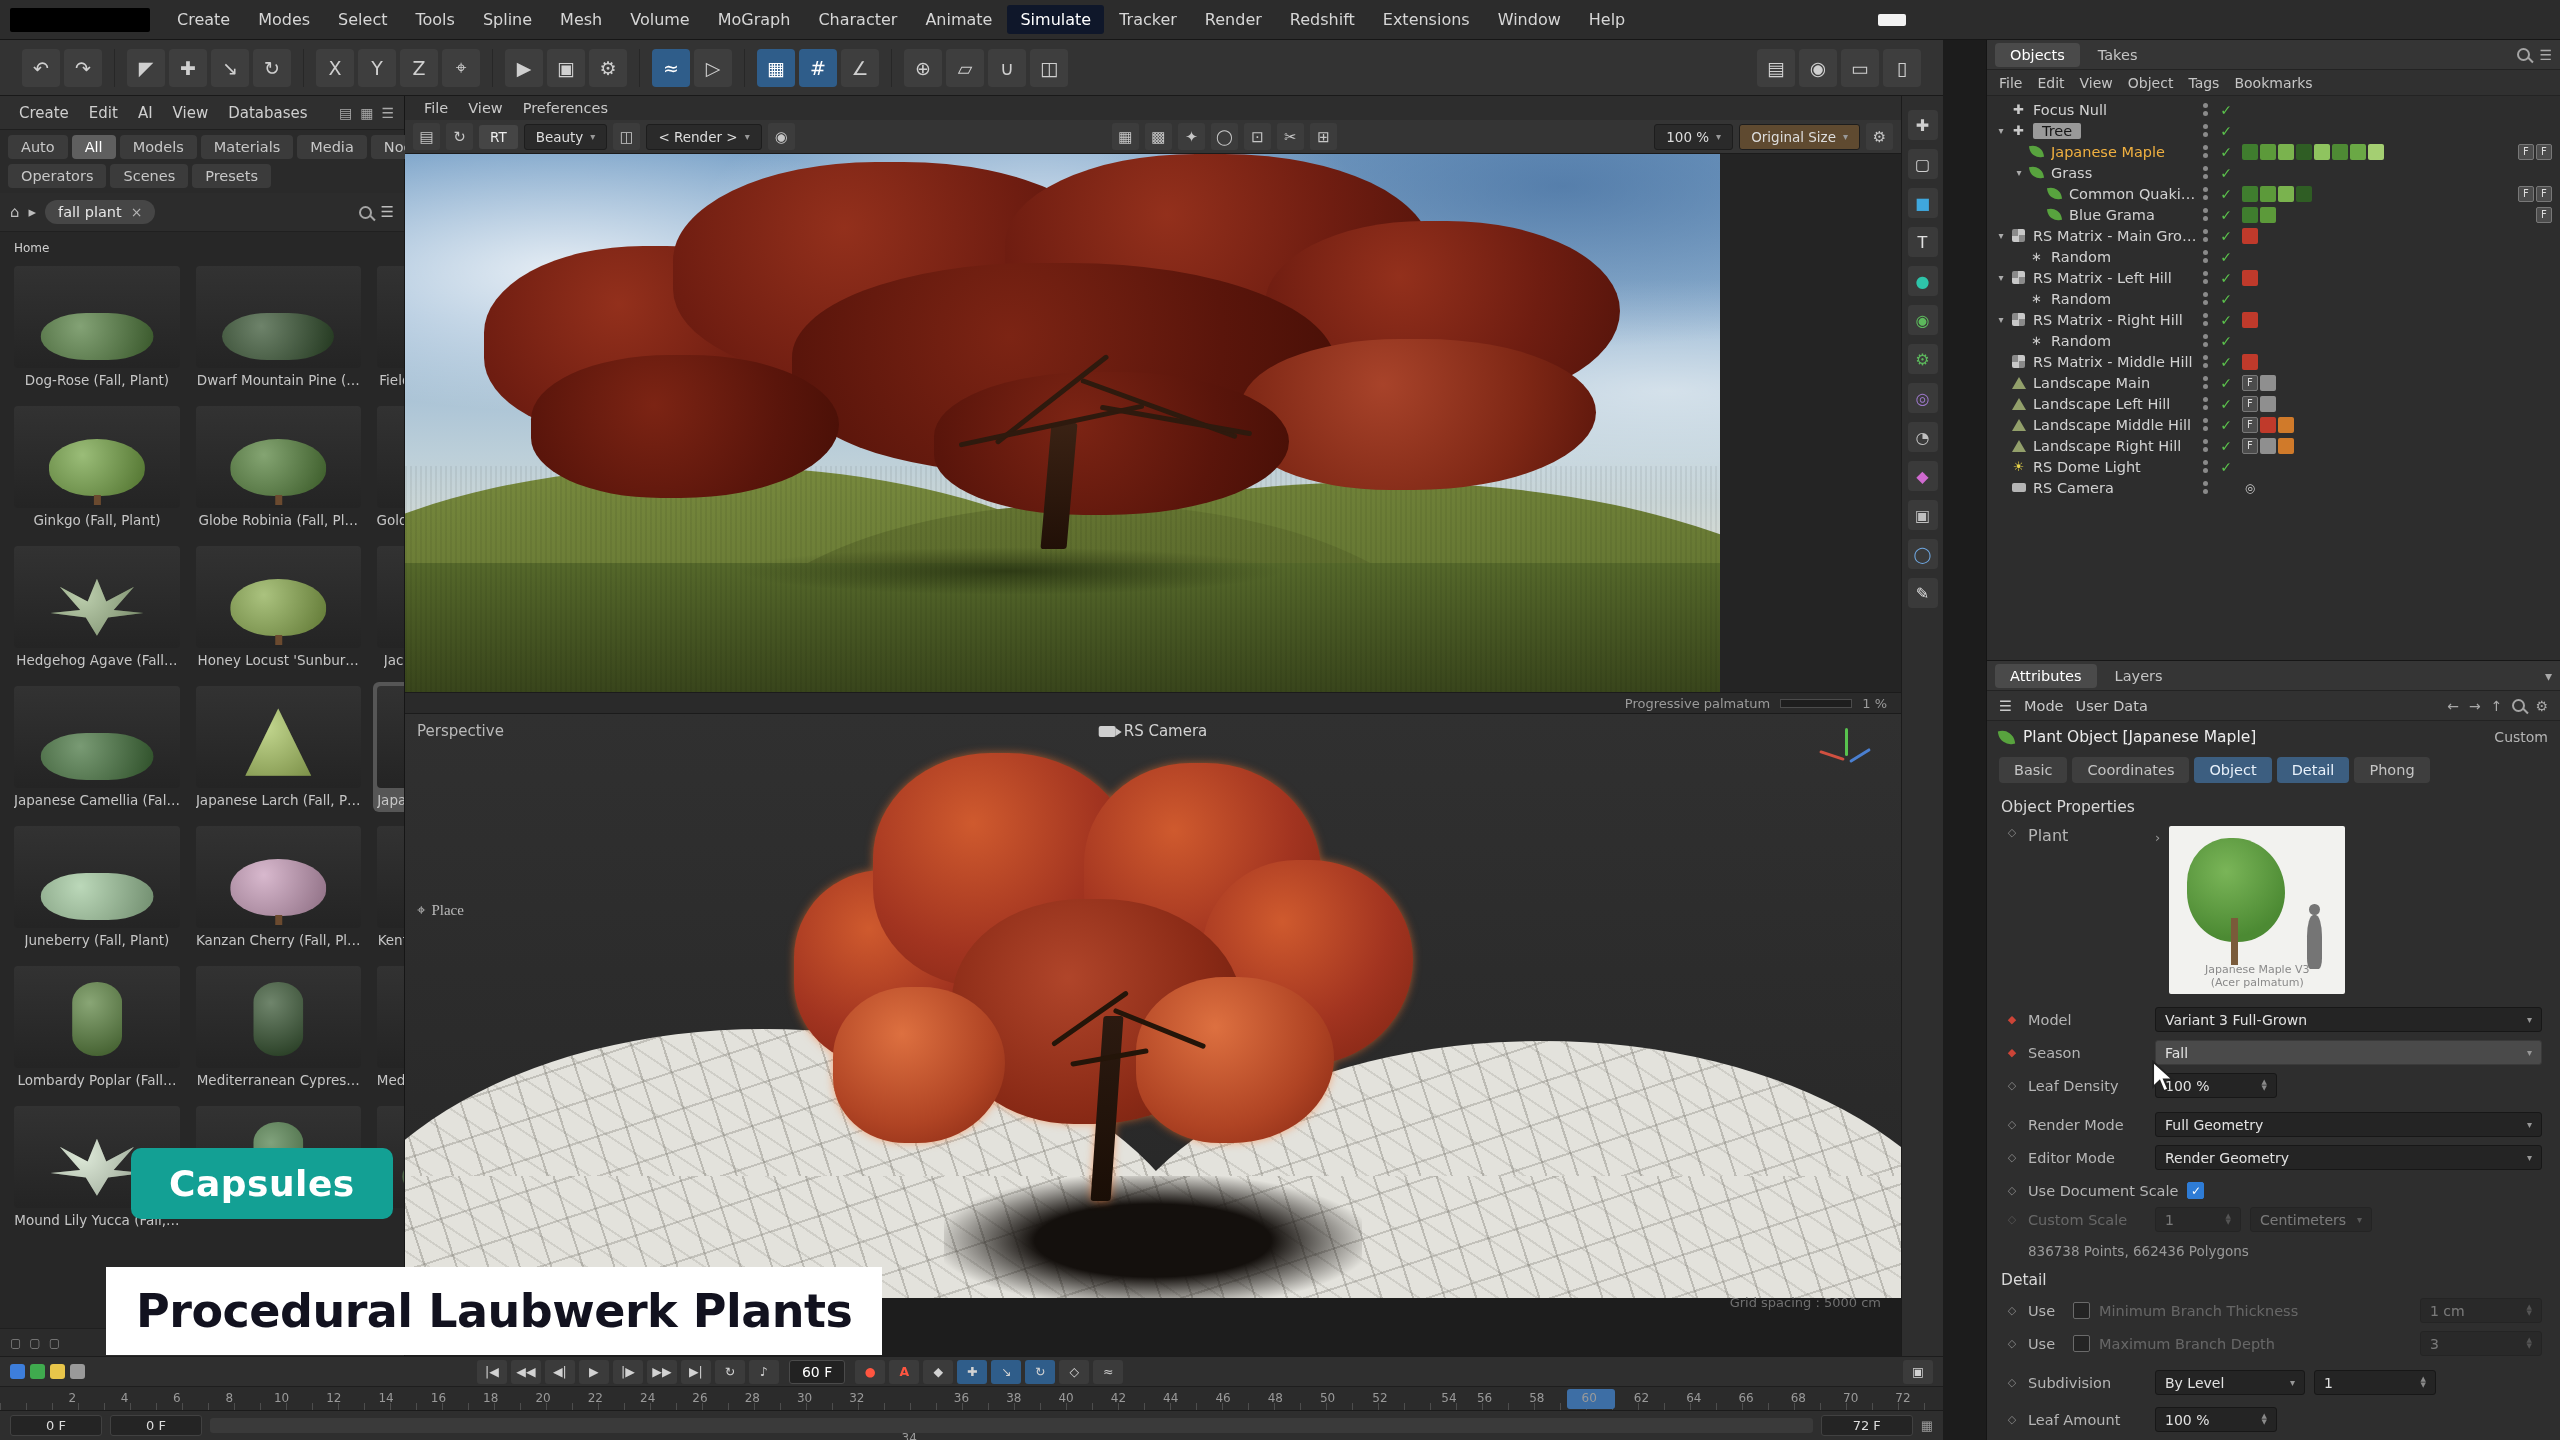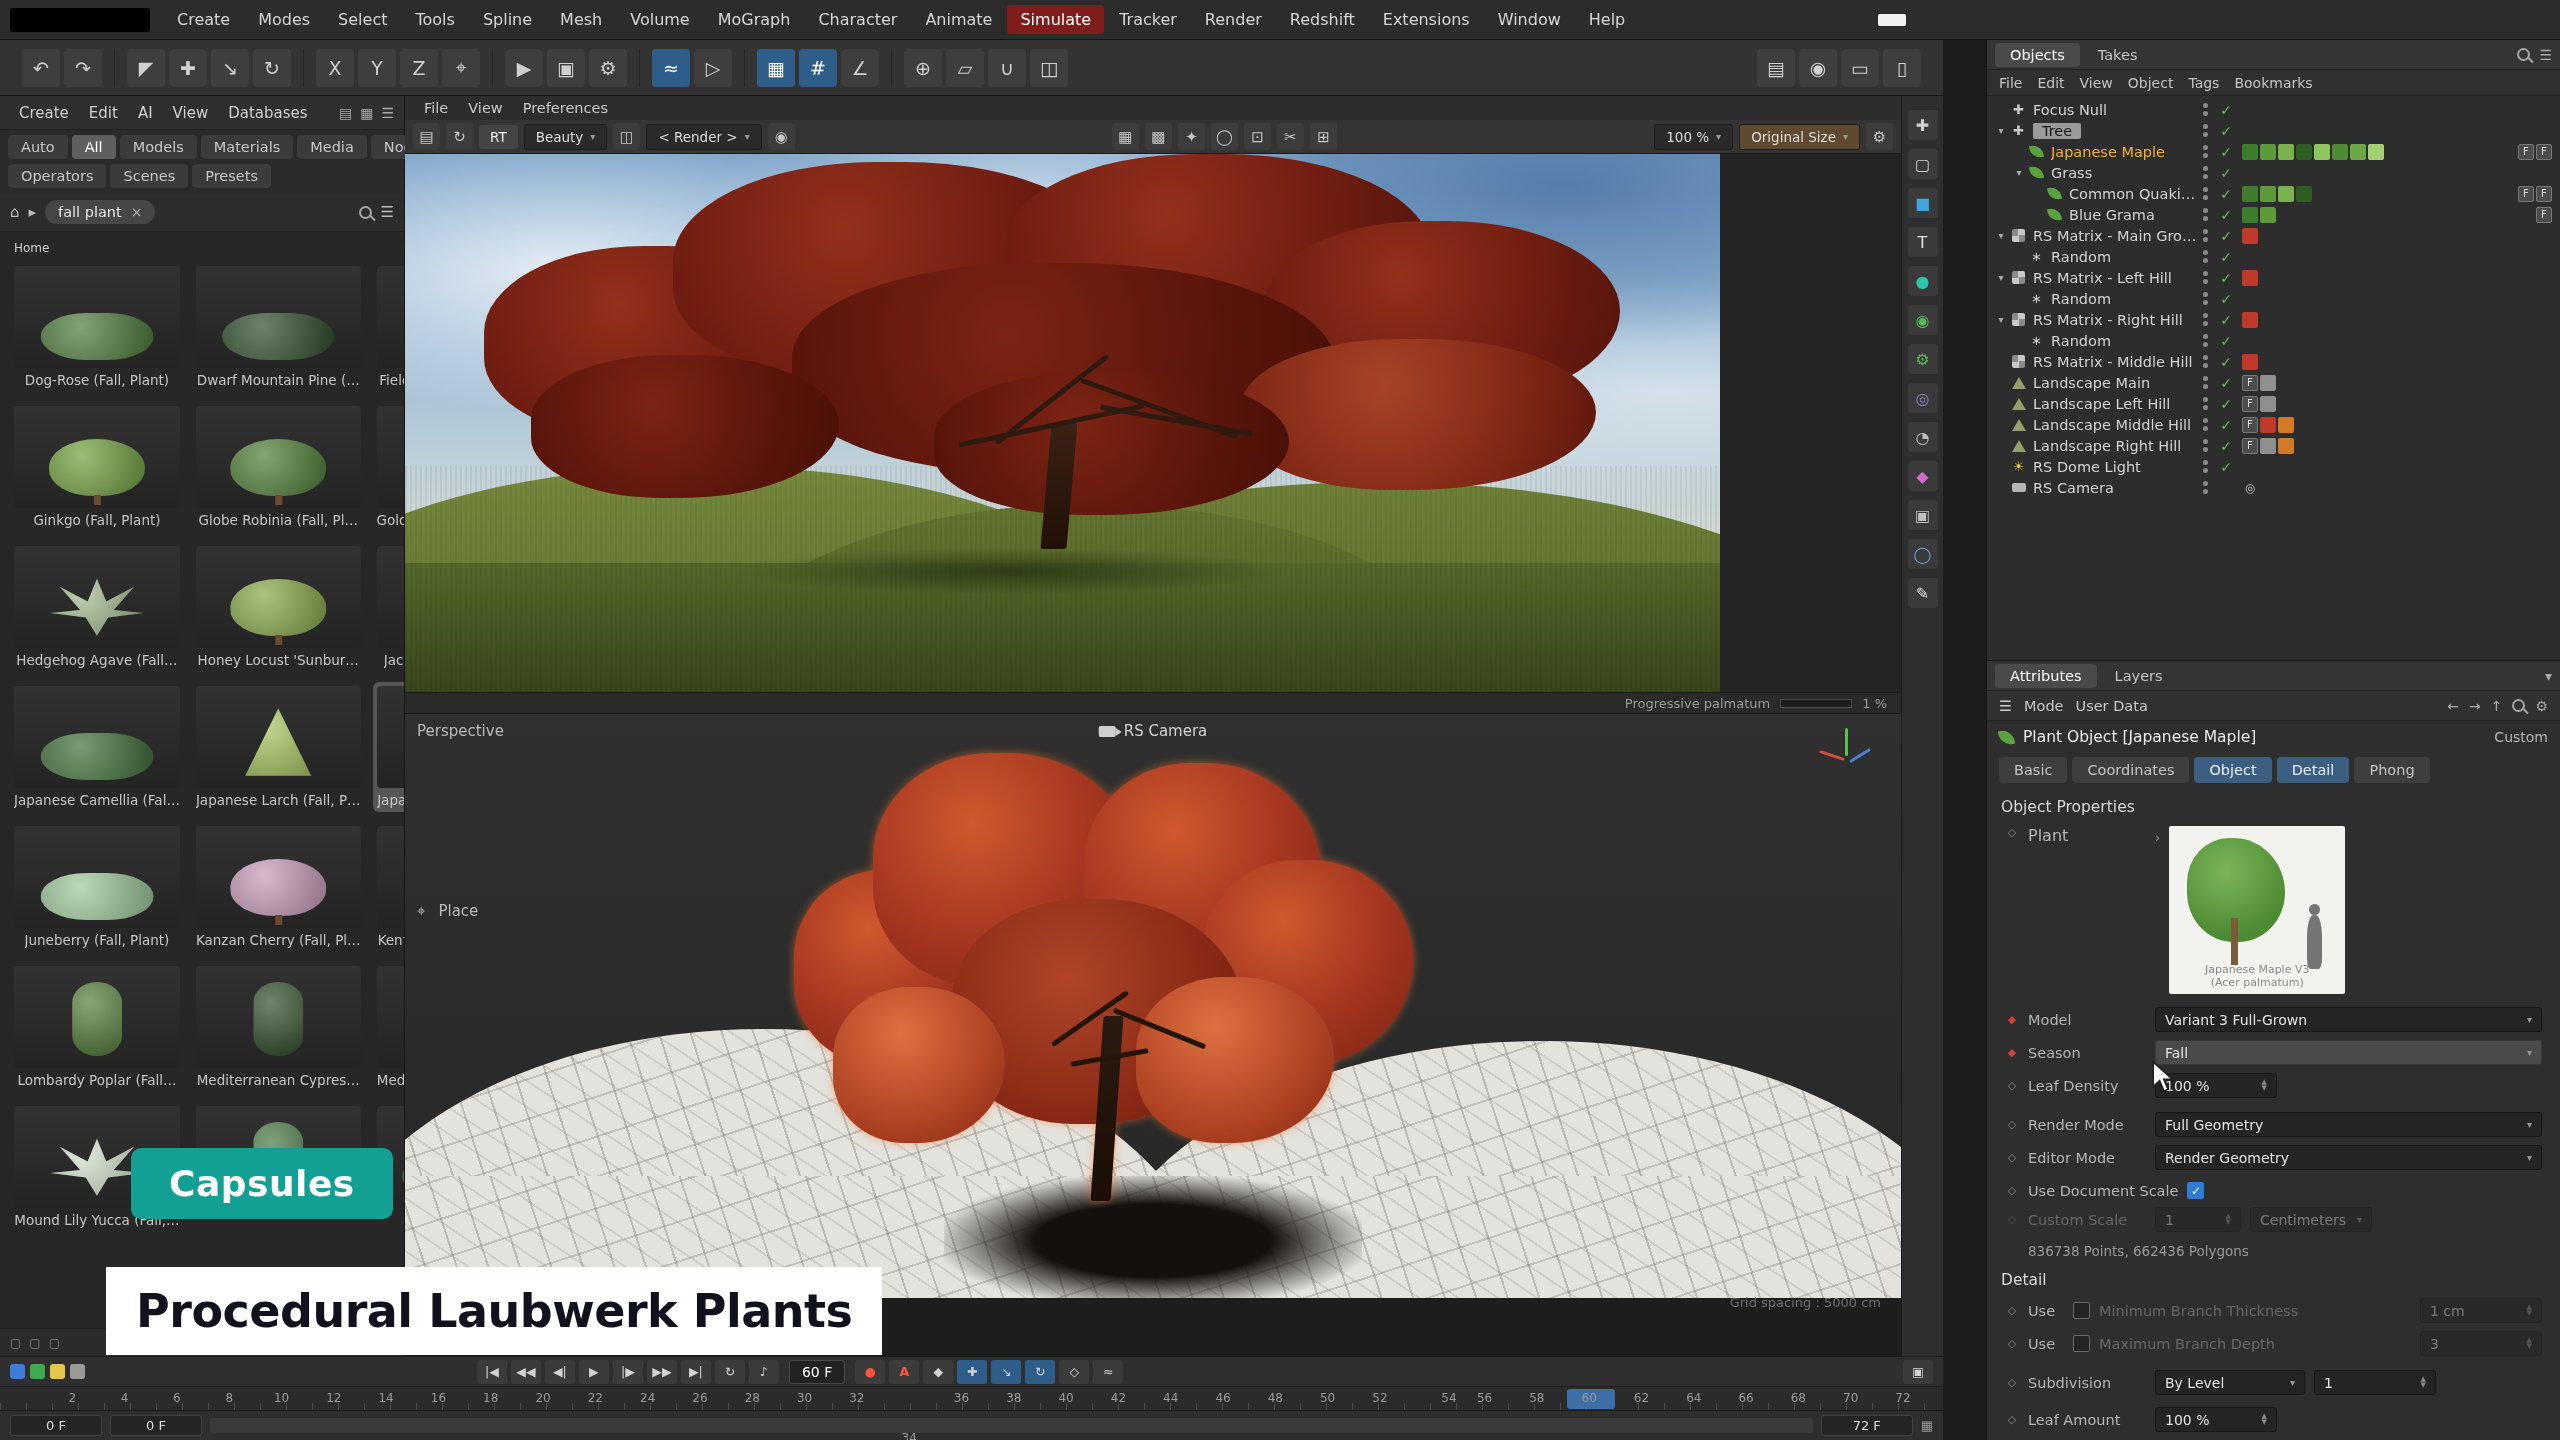--- a/index.html
+++ b/index.html
@@ -4,21 +4,21 @@
 <style>
   html,body{margin:0;padding:0;background:#101010;}
   body{width:2560px;height:1440px;overflow:hidden;font-family:"DejaVu Sans","Liberation Sans",sans-serif;color:#d0d0d0;}
   *{box-sizing:border-box;}
   #root{position:relative;width:2560px;height:1440px;background:#1c1c1c;}
 
   
   #menubar{position:absolute;left:0;top:0;width:2560px;height:40px;background:#2c2c2c;border-bottom:1px solid #161616;display:flex;align-items:center;gap:2px;padding:0 10px;}
   .app-block{width:140px;height:24px;background:#000;border-radius:2px;margin-right:12px;flex:none;}
   .menu-item{padding:5px 13px;font-size:16px;color:#d6d6d6;border-radius:3px;white-space:nowrap;}
-  .menu-item.active{background:#7f1d1d;color:#fff;}
+  .menu-item.active{background:#0f172a;color:#fff;}
   .white-chip{position:absolute;left:1878px;top:14px;width:28px;height:12px;background:#f2f2f2;border-radius:2px;}
 
   
   #left-region{position:absolute;left:0;top:40px;width:1943px;height:1400px;display:flex;flex-direction:column;}
   #main-toolbar{height:56px;background:#333;border-bottom:1px solid #191919;display:flex;align-items:center;padding:0 10px;flex:none;}
   .tb-group{display:flex;gap:4px;padding:0 12px;border-left:1px solid #272727;}
   .tb-group:first-child{border-left:none;}
   .tb-group.tb-right{margin-left:auto;border-left:none;}
   .tb-icon{width:38px;height:38px;background:#3e3e3e;border-radius:4px;display:flex;align-items:center;justify-content:center;font-size:19px;color:#cfcfcf;}
   .tb-icon.active{background:#2f5d8a;color:#fff;}
@@ -92,21 +92,21 @@
 
   #progress-bar{height:22px;background:#2a2a2a;display:flex;align-items:center;justify-content:flex-end;gap:10px;padding:0 14px;font-size:13px;color:#9b9b9b;border-top:1px solid #1b1b1b;border-bottom:1px solid #1b1b1b;flex:none;}
   .progress-track{width:72px;height:9px;background:#1e1e1e;border:1px solid #4b4b4b;}
   .progress-fill{width:3%;height:100%;background:#8f8f8f;}
 
   #persp-vp{flex:1;position:relative;background:linear-gradient(180deg,#303030,#262626);overflow:hidden;}
   .vp-label{position:absolute;left:12px;top:8px;font-size:15px;color:#b9b9b9;}
   .cam-label{position:absolute;left:50%;top:8px;transform:translateX(-50%);display:flex;gap:8px;align-items:center;font-size:15px;color:#d2d2d2;}
   .icon-cam{width:17px;height:11px;background:#cfcfcf;border-radius:2px;position:relative;}
   .icon-cam::after{content:"";position:absolute;right:-6px;top:2px;border-left:6px solid #cfcfcf;border-top:4px solid transparent;border-bottom:4px solid transparent;}
-  .place-label{position:absolute;left:12px;top:188px;display:flex;gap:13px;align-items:center;font-size:15px;color:#b9b9b9;}
+  .place-label{position:absolute;left:12px;top:188px;display:flex;gap:6px;align-items:center;font-size:15px;color:#b9b9b9;font-family:Liberation Serif, serif;}
   .place-icon::before{content:"⌖";color:#b9b9b9;}
   .grid-info{position:absolute;right:20px;bottom:46px;font-size:13px;color:#707070;}
   .gizmo{position:absolute;right:24px;top:12px;width:60px;height:60px;}
   .gizmo span{position:absolute;border-radius:2px;}
   .ax-y{left:28px;top:2px;width:3px;height:28px;background:#58c24e;}
   .ax-x{left:2px;top:28px;width:26px;height:3px;background:#d05040;transform:rotate(18deg);}
   .ax-z{left:31px;top:28px;width:24px;height:3px;background:#4a7fd0;transform:rotate(-32deg);}
   .cracked{background-color:#e3e2dc;background-image:
     repeating-linear-gradient(72deg,rgba(125,123,115,.38) 0 2px,transparent 2px 30px),
     repeating-linear-gradient(-18deg,rgba(125,123,115,.32) 0 2px,transparent 2px 38px),

